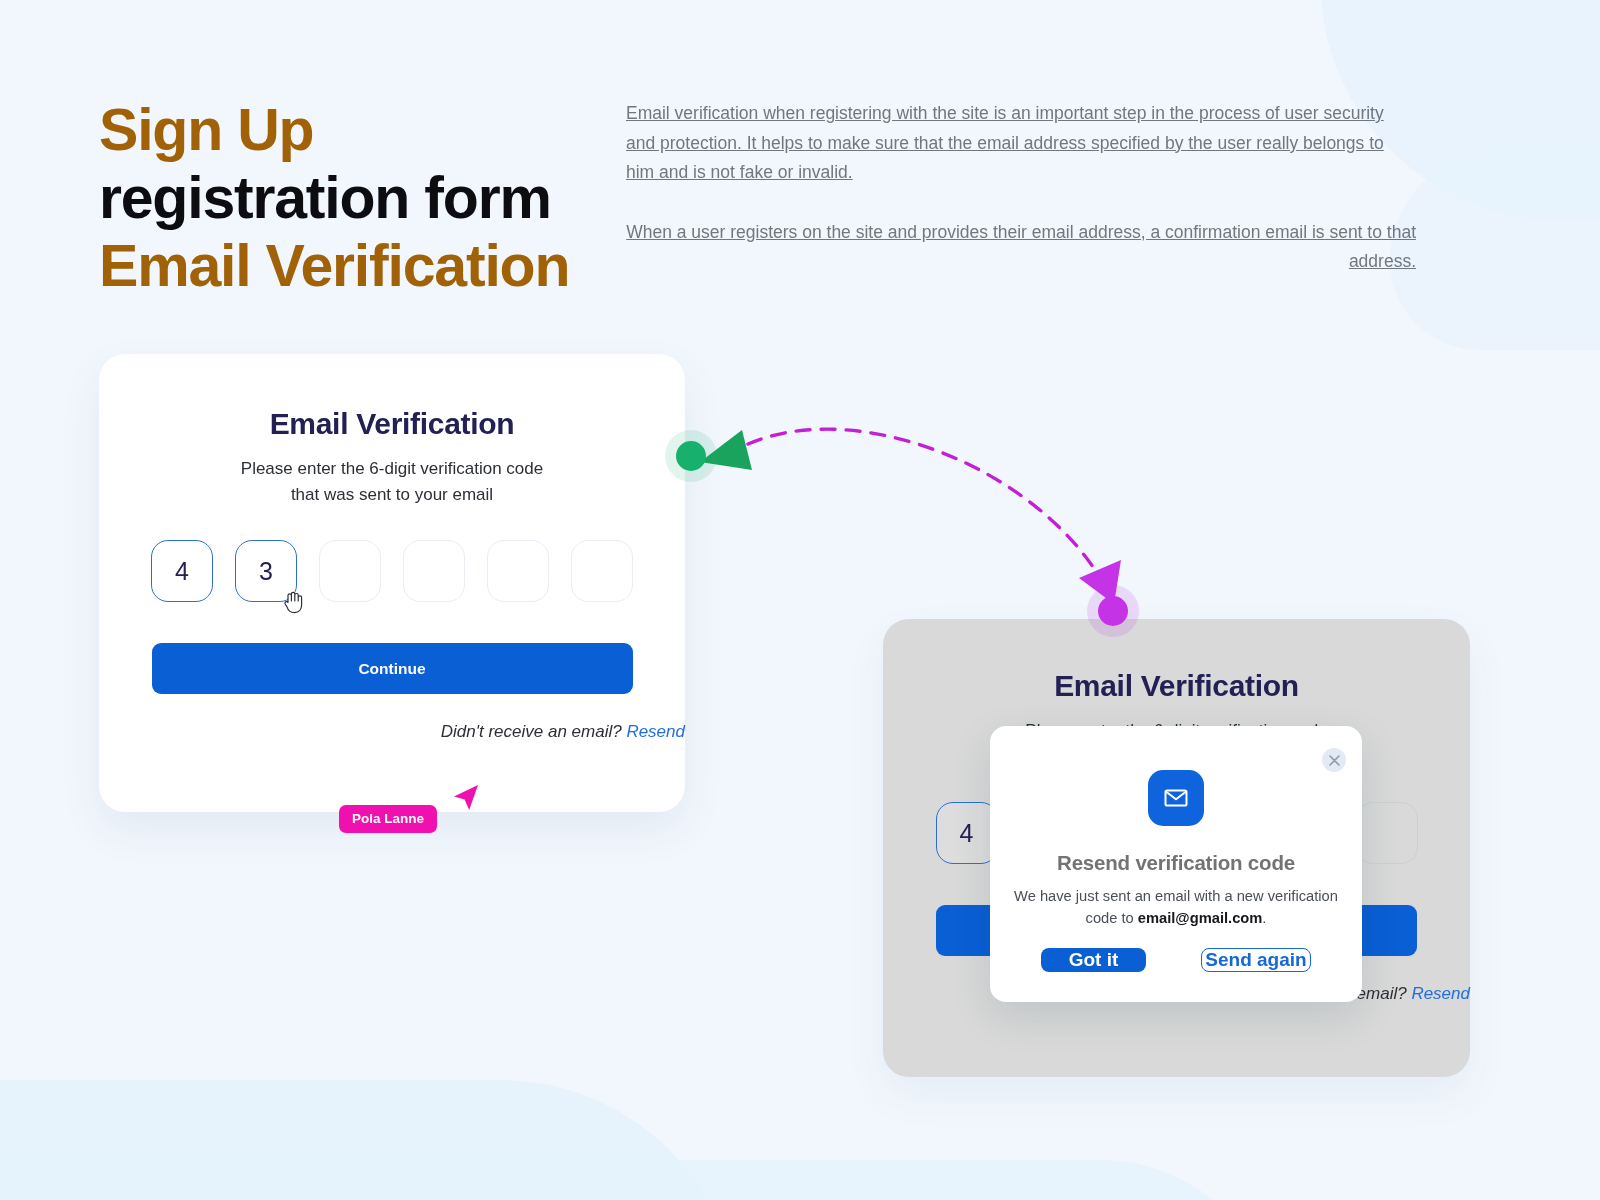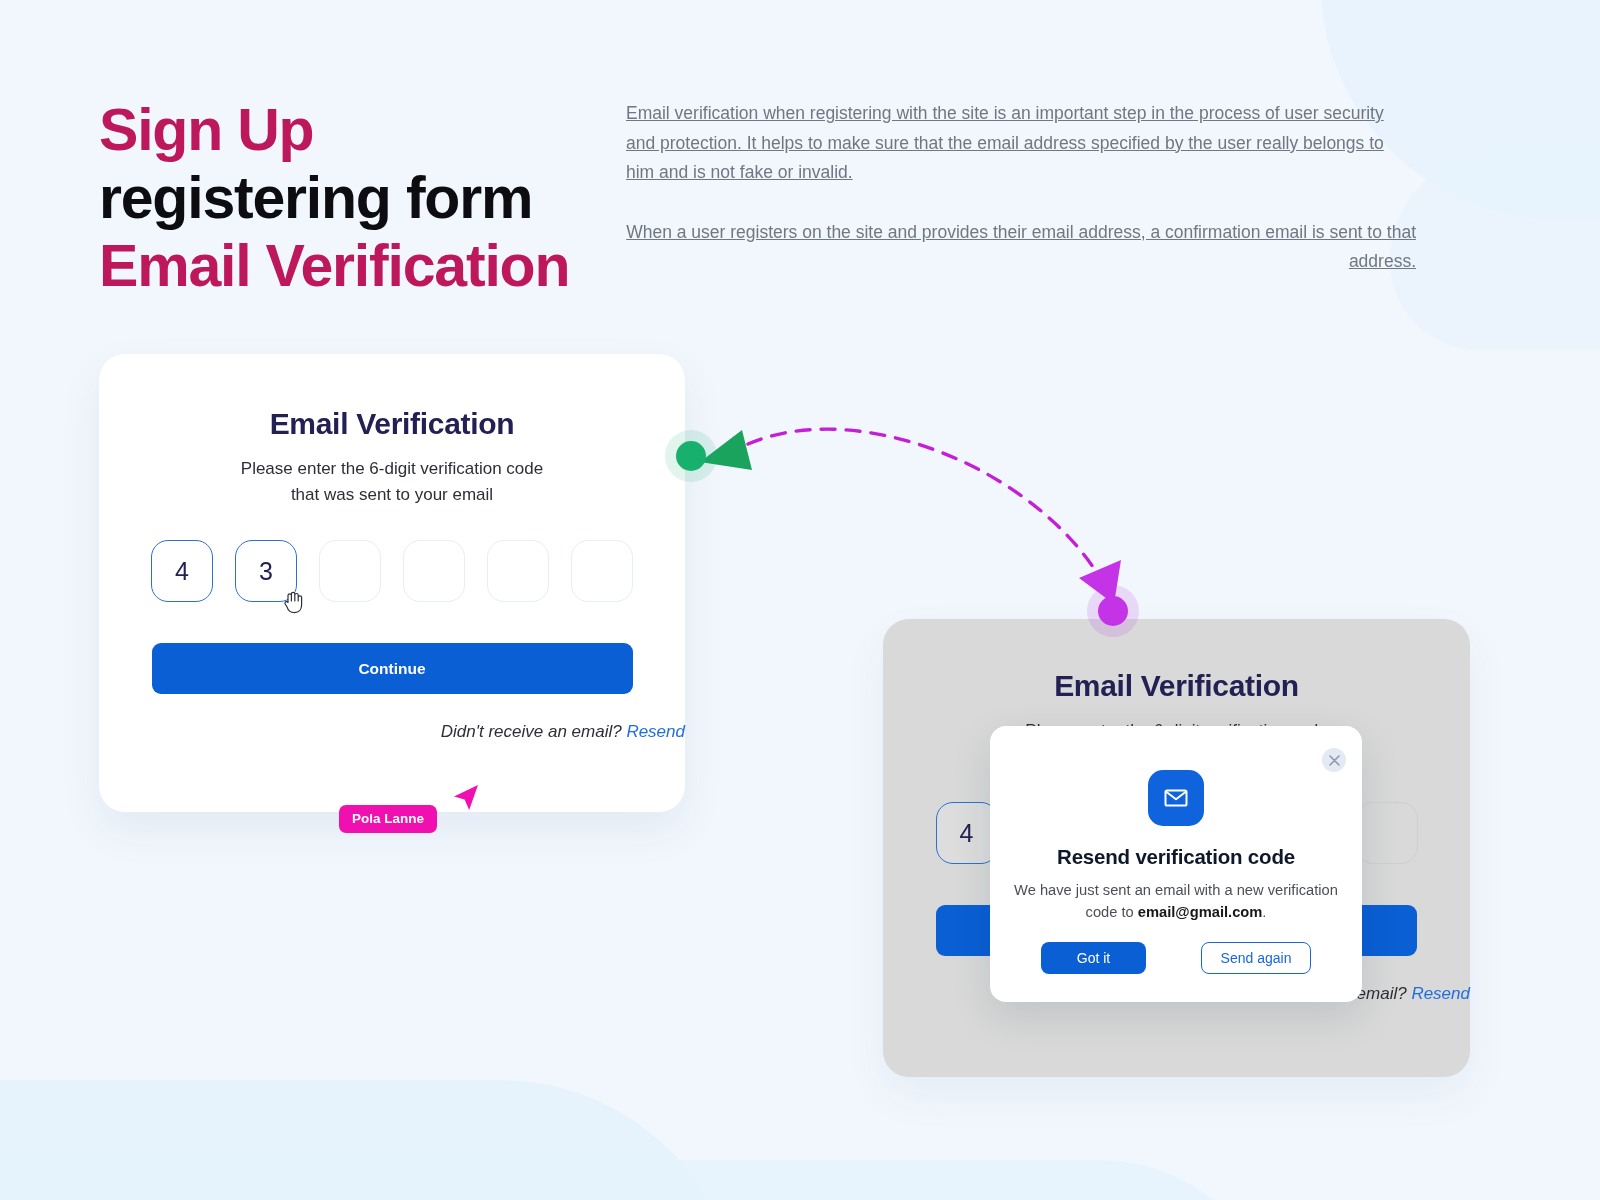--- a/index.html
+++ b/index.html
@@ -42,21 +42,21 @@
   
   #headline {
     position: absolute; left: 99px; top: 96px; width: 560px;
   }
   #headline .line {
     font-size: 59px;
     line-height: 68px;
     font-weight: 700;
     letter-spacing: -1.2px;
   }
-  .line-blue { color: #be185d; }
+  .line-blue { color: #a16207; }
   .line-dark { color: #0d0d11; }
 
   
   #intro {
     position: absolute; left: 626px; top: 99px; width: 790px;
   }
   #intro p {
     font-size: 17.5px;
     line-height: 29.5px;
     color: #6f7780;
@@ -196,48 +196,48 @@
     cursor: pointer;
   }
   #modal-icon {
     width: 56px; height: 56px;
     margin: 44px auto 0;
     border-radius: 15px;
     background: #0f63dd;
     display: flex; align-items: center; justify-content: center;
   }
   #modal-title {
-    margin-top: 19px;
+    margin-top: 25px;
     text-align: center;
     font-size: 20.5px;
     font-weight: 700;
-    color: #0f172a;
+    color: #737373;
     letter-spacing: -.2px;
   }
   #modal-body {
     margin-top: 10px;
     padding: 0 18px;
     text-align: center;
     font-size: 14.7px;
     line-height: 22px;
     color: #4a4f57;
   }
   #modal-body b { color: #17181c; font-weight: 700; }
   #modal-actions {
     margin-top: 19px;
     display: flex;
     justify-content: center;
     gap: 55px;
   }
   .modal-btn {
-    height: 32px;
+    height: 24px;
     border-radius: 8px;
     font-family: "Liberation Sans", sans-serif;
-    font-size: 14px;
-    font-weight: 400;
+    font-size: 19px;
+    font-weight: 700;
     cursor: pointer;
   }
   #modal-gotit {
     width: 105px;
     border: none;
     background: #0a5fd4;
     color: #ffffff;
   }
   #modal-sendagain {
     width: 110px;
@@ -251,21 +251,21 @@
 
 <div id="stage">
 
   <div class="bg-deco deco-tr-1"></div>
   <div class="bg-deco deco-tr-2"></div>
   <div class="bg-deco deco-bl-1"></div>
   <div class="bg-deco deco-bl-2"></div>
 
   <div id="headline">
     <div class="line line-blue">Sign Up</div>
-    <div class="line line-dark">registering form</div>
+    <div class="line line-dark">registration form</div>
     <div class="line line-blue">Email Verification</div>
   </div>
 
   <div id="intro">
     <p>Email verification when registering with the site is an important step in the process of user security and protection.  It helps to make sure that the email address specified by the user really belongs to him and is not fake or invalid.</p>
     <p>When a user registers on the site and provides their email address, a confirmation email is sent to that address.</p>
   </div>
 
   <div class="verif-card" id="card-back">
     <div class="card-title">Email Verification</div>

